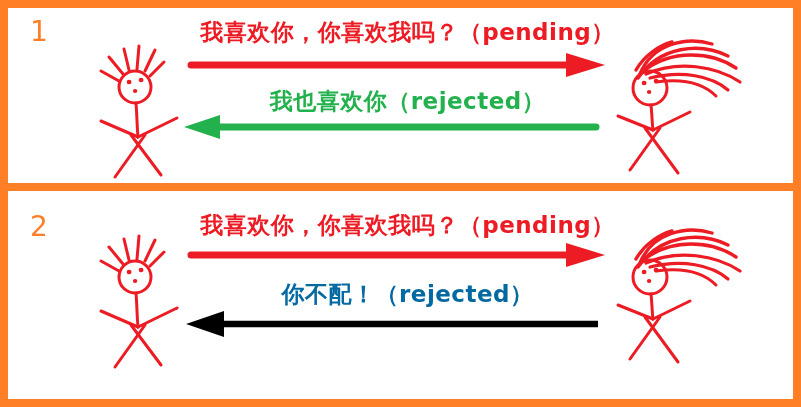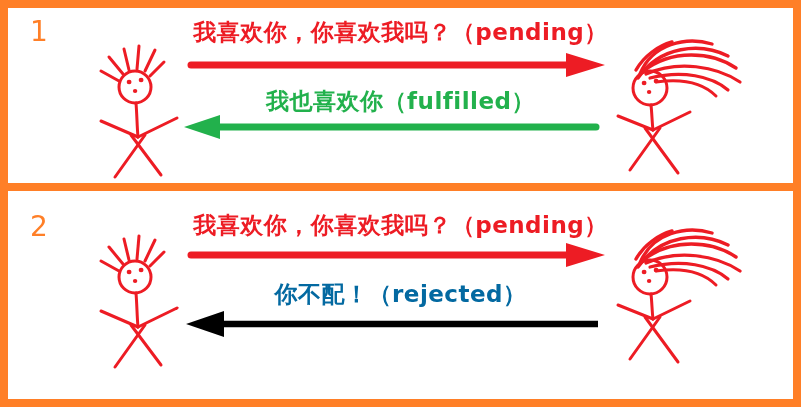--- a/index.html
+++ b/index.html
@@ -12,21 +12,21 @@
   .panel-1{height:175px;}
   .panel-2{height:208px;}
   .panel-number{
     position:absolute;left:22px;font-size:28px;line-height:1;
     font-weight:400;
   }
   .panel-1 .panel-number{top:10px;}
   .panel-2 .panel-number{top:22px;}
   .msg{
     position:absolute;left:0;width:100%;text-align:center;
-    font-size:23px;font-weight:bold;letter-spacing:0.5px;white-space:nowrap;
+    font-size:23px;font-weight:bold;letter-spacing:0.5px;white-space:nowrap;padding-left:7px;
   }
   .panel-1 .msg-request{top:9px;}
   .panel-1 .msg-response{top:78px;}
   .panel-2 .msg-request{top:19px;}
   .panel-2 .msg-response{top:88px;}
   .canvas{position:absolute;left:0;top:0;}
 </style>
 </head>
 <body>
 
@@ -69,21 +69,21 @@
     </g>
   </defs>
 </svg>
 
 <div class="frame" style="background: rgb(255, 127, 39);">
 
   <section class="panel panel-1">
     <div class="panel-number" style="color: rgb(255, 127, 39);">1</div>
 
     <div class="msg msg-request" style="color: rgb(237, 28, 36);">我喜欢你，你喜欢我吗？（pending）</div>
-    <div class="msg msg-response" style="color: rgb(34, 177, 76);">我也喜欢你（fulfilled）</div>
+    <div class="msg msg-response" style="color: rgb(34, 177, 76);">我也喜欢你（rejected）</div>
 
     <svg class="canvas" width="785" height="175" viewBox="0 0 785 175">
       <g>
         <line x1="183" y1="57" x2="563" y2="57" stroke-width="7" stroke-linecap="round" stroke="#ED1C24"></line>
         <polygon points="558,45 597,57 558,69" stroke="none" fill="#ED1C24"></polygon>
       </g>
       <g>
         <line x1="206" y1="119" x2="588" y2="119" stroke-width="7" stroke-linecap="round" stroke="#22B14C"></line>
         <polygon points="212,107 176,119 212,131" stroke="none" fill="#22B14C"></polygon>
       </g>

